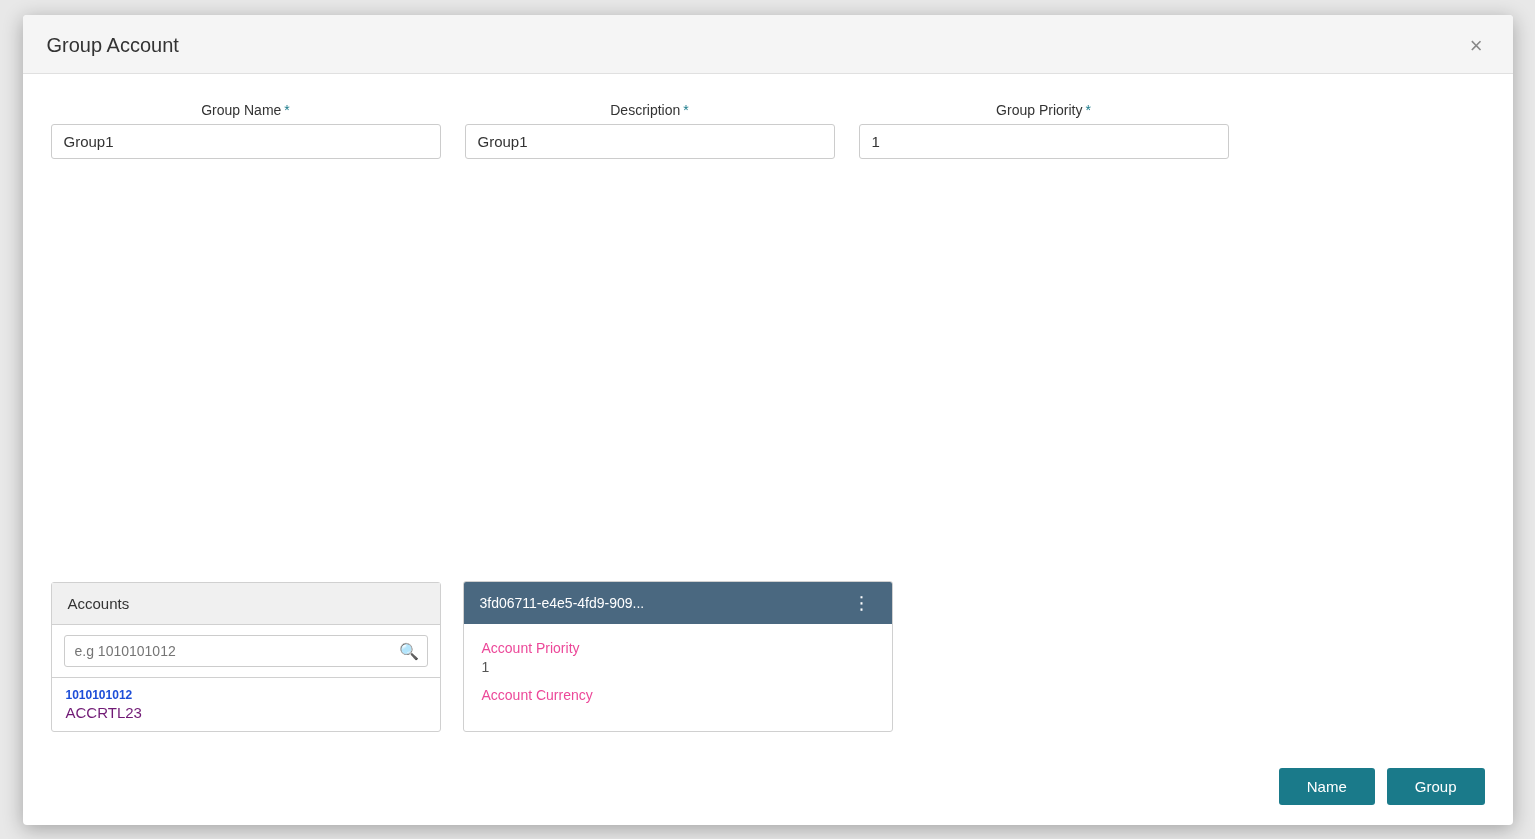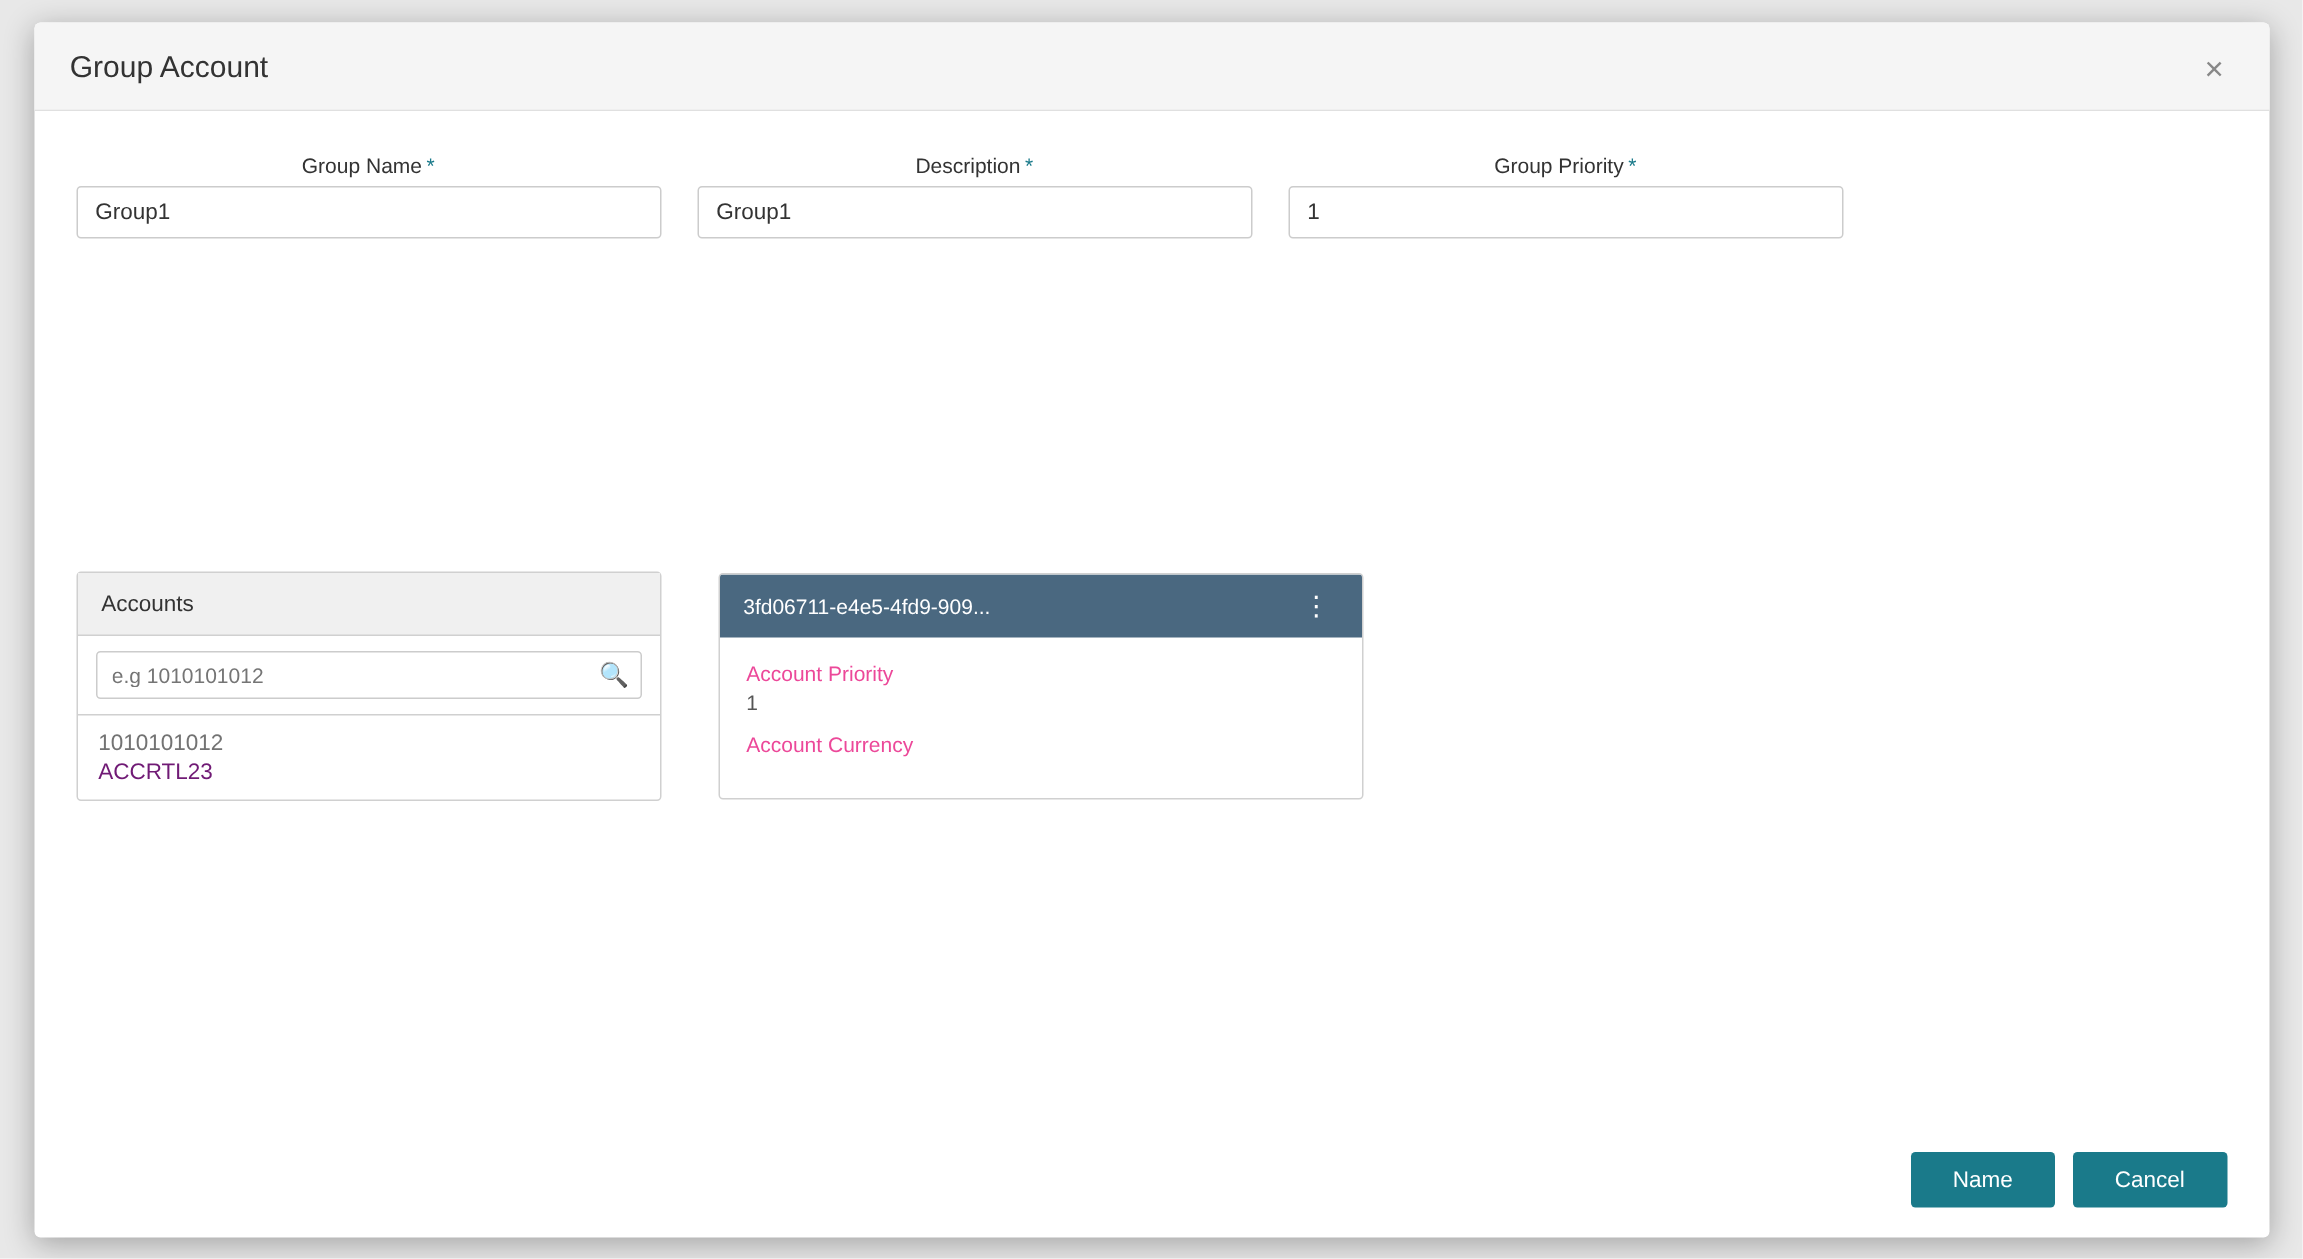--- a/index.html
+++ b/index.html
@@ -78,23 +78,23 @@
       border: 1px solid #ccc;
       border-radius: 3px;
       padding: 8px 12px;
       font-size: 15px;
       color: #333;
       outline: none;
       background: #fff;
     }
     .main-content {
       display: flex;
-      gap: 16px;
+      gap: 0;
       flex: 1;
-      align-items: center;
+      align-items: flex-end;
     }
     .accounts-panel {
       width: 390px;
       border: 1px solid #d0d0d0;
       border-radius: 3px;
       flex-shrink: 0;
       background: #fff;
     }
     .accounts-header {
       background: #f0f0f0;
@@ -131,23 +131,23 @@
     .account-list {
       padding: 0;
     }
     .account-item {
       padding: 10px 14px;
       border-bottom: 1px solid #e8e8e8;
       cursor: pointer;
     }
     .account-item:last-child { border-bottom: none; }
     .account-number {
-      font-size: 15px;
-      font-weight: 400;
-      color: #737373;
+      font-size: 12px;
+      font-weight: 700;
+      color: #1d4ed8;
     }
     .account-code {
       font-size: 15px;
       color: #701a75;
       margin-top: 2px;
     }
     .detail-panel {
       margin-left: 22px;
       width: 430px;
       border: 1px solid #d0d0d0;
@@ -279,15 +279,15 @@
           <div class="detail-row">
             <div class="detail-label">Account Currency</div>
           </div>
         </div>
       </div>
     </div>
   </div>
 
   <div class="dialog-footer">
     <button class="btn-save">Name</button>
-    <button class="btn-cancel">Cancel</button>
+    <button class="btn-cancel">Group</button>
   </div>
 </div>
 
 </body></html>

